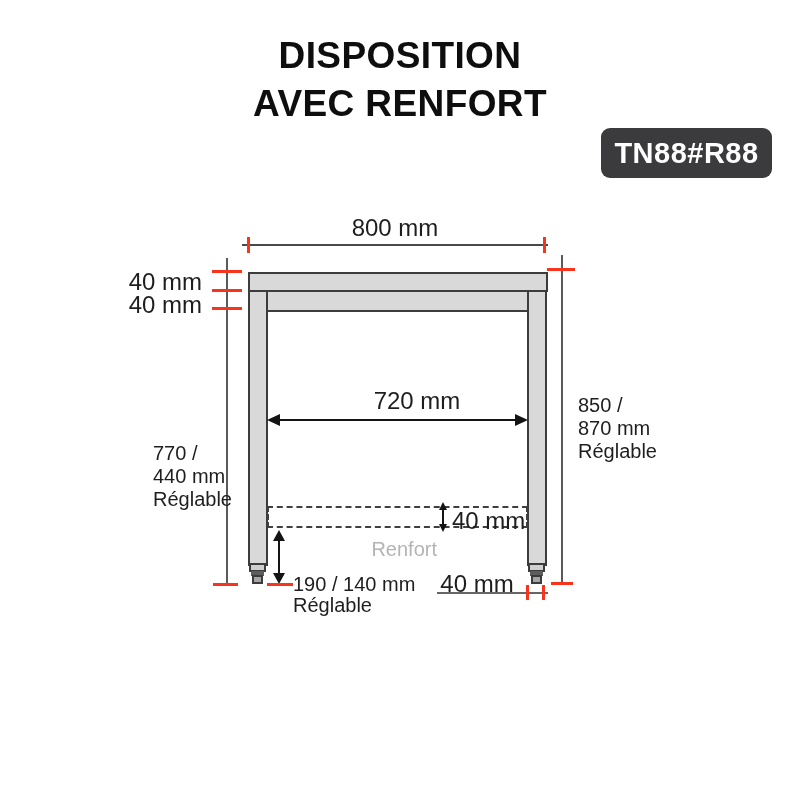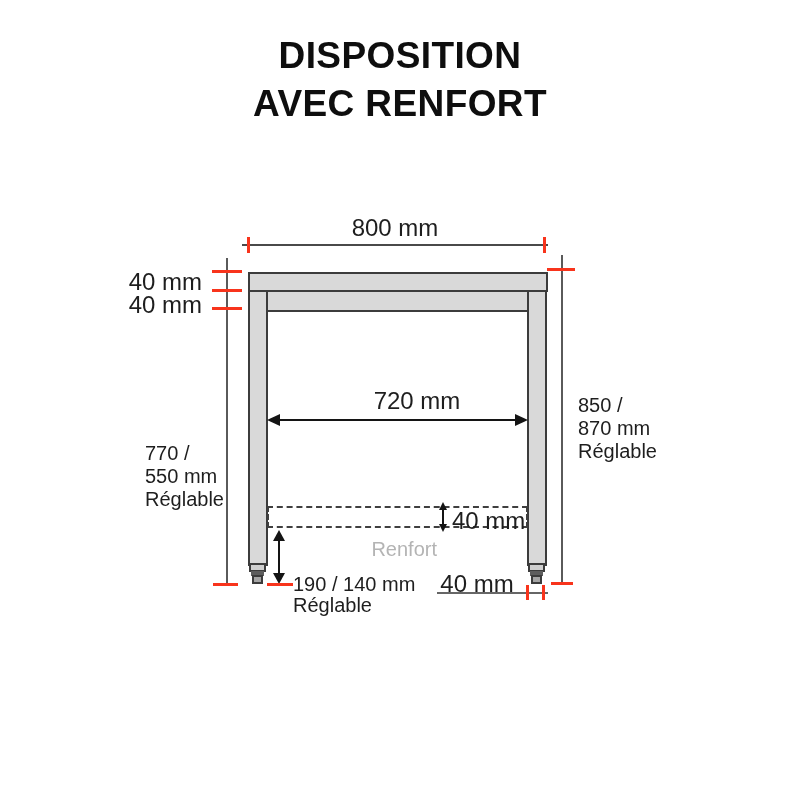--- a/index.html
+++ b/index.html
@@ -52,20 +52,23 @@
 </head>
 <body>
 
 <div class="canvas">
 
   <div class="title">
     <div>DISPOSITION</div>
     <div>AVEC RENFORT</div>
   </div>
 
+  <div class="badge">
+    <span>TN88#R88</span>
+  </div>
 
   <div class="dim-label" style="left:242px;top:214px;width:306px;text-align:center;">800 mm</div>
   <div class="line-h" style="left:242px;top:244px;width:306px;background:#4a4a4a;"></div>
   <div class="red-v" style="left:247px;top:237px;height:16px;"></div>
   <div class="red-v" style="left:543px;top:237px;height:16px;"></div>
 
   <div class="shape" style="left:248px;top:272px;width:300px;height:20px;"></div>
   <div class="shape" style="left:265px;top:290px;width:265px;height:22px;"></div>
   <div class="shape" style="left:248px;top:290px;width:20px;height:276px;"></div>
   <div class="shape" style="left:527px;top:290px;width:20px;height:276px;"></div>
@@ -83,23 +86,23 @@
   <div class="red-h" style="left:212px;top:289px;width:30px;"></div>
   <div class="red-h" style="left:212px;top:307px;width:30px;"></div>
 
   <div class="dim-label" style="left:120px;top:268px;width:82px;text-align:right;">40 mm</div>
   <div class="dim-label" style="left:120px;top:291px;width:82px;text-align:right;">40 mm</div>
 
   <div class="line-v" style="left:561px;top:255px;height:330px;"></div>
   <div class="red-h" style="left:547px;top:268px;width:28px;"></div>
   <div class="red-h" style="left:551px;top:582px;width:22px;"></div>
 
-  <div class="dim-block" style="left:145px;top:403px;">
+  <div class="dim-block" style="left:153px;top:403px;">
     <div>770 /</div>
-    <div>550 mm</div>
+    <div>440 mm</div>
     <div>Réglable</div>
   </div>
 
   <div class="dim-block" style="left:578px;top:355px;">
     <div>850 /</div>
     <div>870 mm</div>
     <div>Réglable</div>
   </div>
 
   <div class="dim-label" style="left:266px;top:387px;width:262px;text-align:center;padding-left:40px;">720 mm</div>

